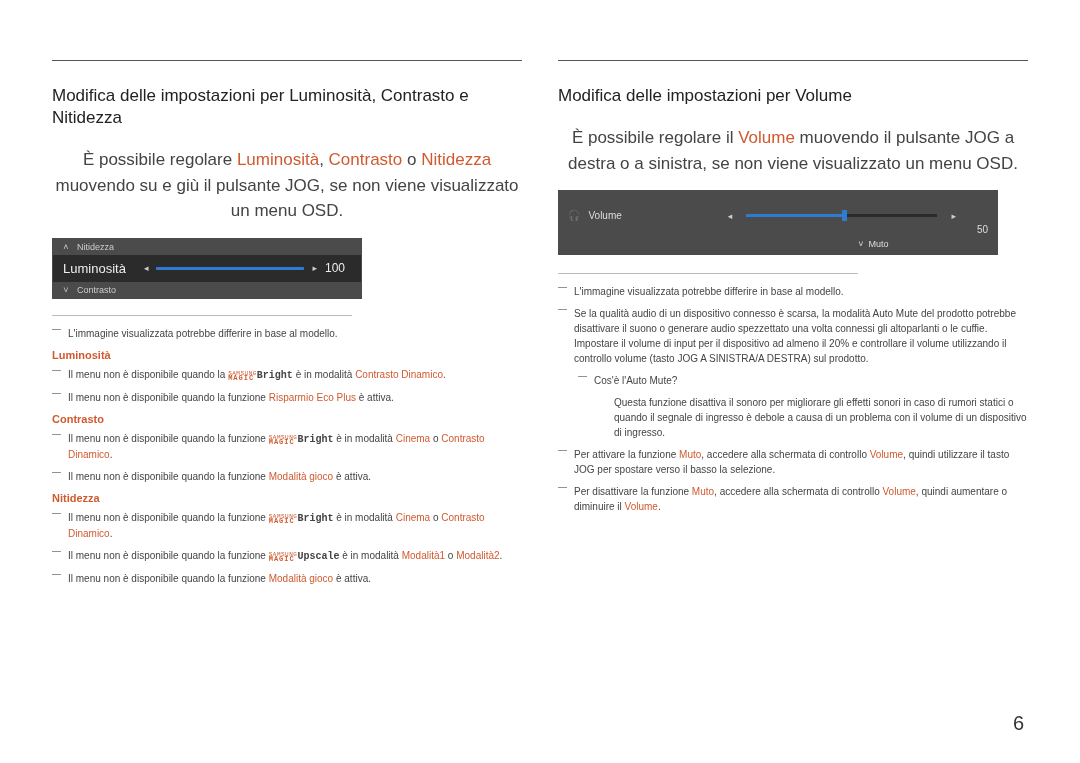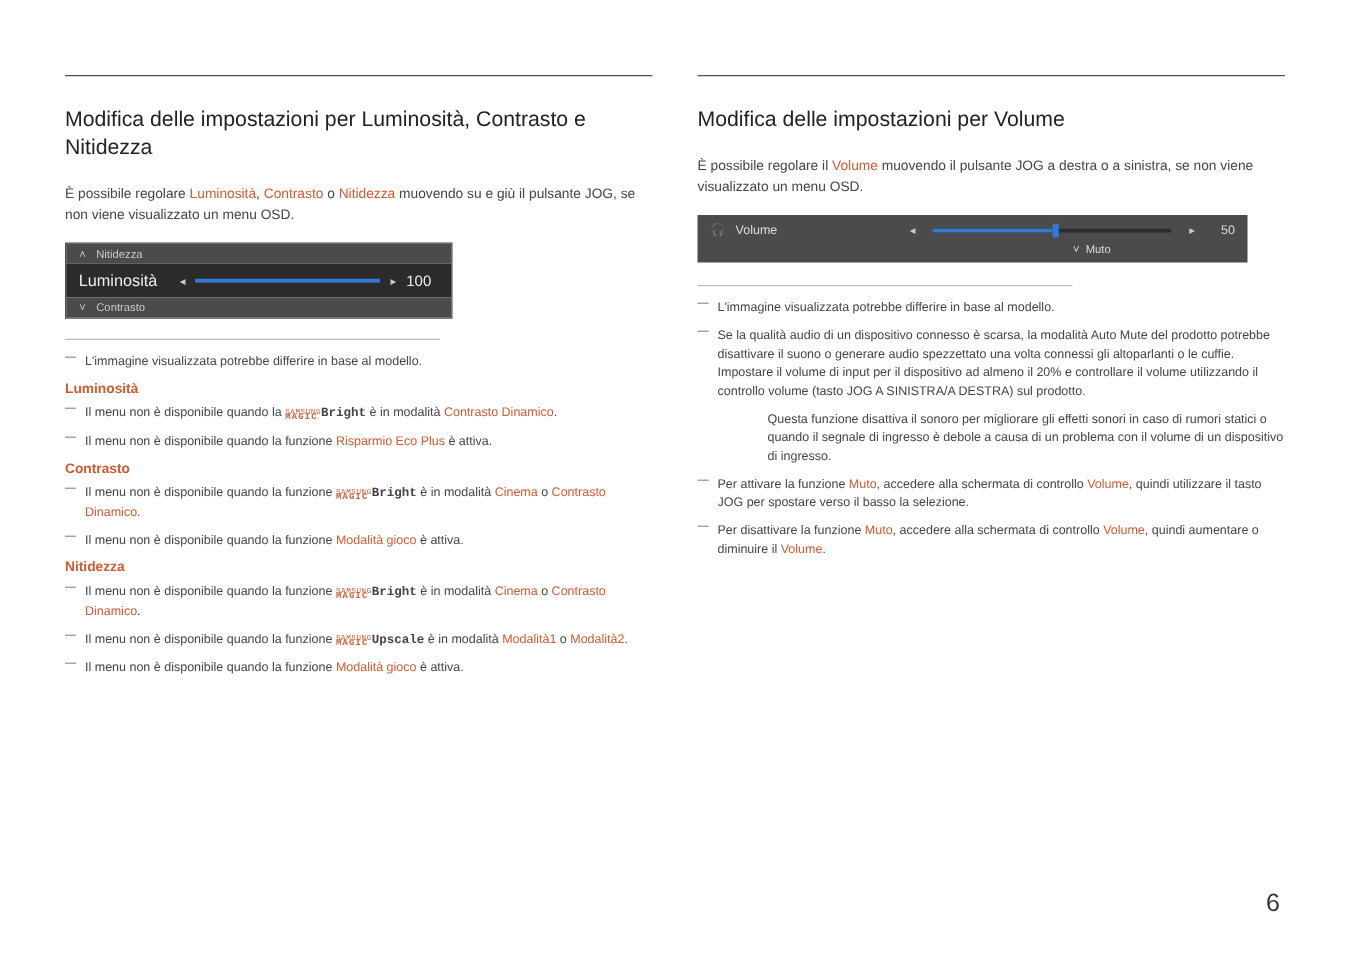--- a/index.html
+++ b/index.html
@@ -26,24 +26,25 @@
     margin-bottom: 24px;
   }
   h2 {
     font-size: 17px;
     font-weight: 400;
     color: #222;
     line-height: 1.3;
     margin-bottom: 18px;
   }
   .body-text {
-    font-size: 11px;
+    font-size: 17px;
     color: #444;
     line-height: 1.5;
     margin-bottom: 14px;
+    text-align: center;
   }
   .kw { color: #d05a2f; }
   .magic {
     display: inline-block;
     line-height: 0.7;
     vertical-align: text-bottom;
     text-align: left;
   }
   .magic .top {
     font-size: 6px;
@@ -137,21 +138,21 @@
     height: 100%;
     background: #2e7bd1;
   }
   .osd-vol-knob {
     position: absolute;
     top: -4px;
     width: 5px;
     height: 11px;
     background: #2e7bd1;
   }
-  .osd-vol-val { width: 24px; text-align: right; }
+  .osd-vol-val { width: 24px; text-align: right; margin-top: 28px; }
   .osd-vol-row2 {
     margin-top: 4px;
     padding-left: 288px;
     font-size: 9px;
   }
   .osd-vol-row2 .chev { display: inline-block; }
 
   hr.thin {
     border: none;
     border-top: 1px solid #bbb;
@@ -283,20 +284,21 @@
       </div>
       <div class="osd-vol-row2">
         <span class="chev">˅</span>
         <span>Muto</span>
       </div>
     </div>
 
     <hr class="thin">
     <div class="note">L'immagine visualizzata potrebbe differire in base al modello.</div>
     <div class="note">Se la qualità audio di un dispositivo connesso è scarsa, la modalità Auto Mute del prodotto potrebbe disattivare il suono o generare audio spezzettato una volta connessi gli altoparlanti o le cuffie. Impostare il volume di input per il dispositivo ad almeno il 20% e controllare il volume utilizzando il controllo volume (tasto JOG A SINISTRA/A DESTRA) sul prodotto.</div>
+    <div class="note nested">Cos'è l'Auto Mute?</div>
     <div class="note nested2" style="padding-left:36px;">
       <span>Questa funzione disattiva il sonoro per migliorare gli effetti sonori in caso di rumori statici o quando il segnale di ingresso è debole a causa di un problema con il volume di un dispositivo di ingresso.</span>
     </div>
     <div class="note">
       <span>Per attivare la funzione </span><span class="kw">Muto</span><span>, accedere alla schermata di controllo </span><span class="kw">Volume</span><span>, quindi utilizzare il tasto JOG per spostare verso il basso la selezione.</span>
     </div>
     <div class="note" style="padding-left:16px;">
       <span>Per disattivare la funzione </span><span class="kw">Muto</span><span>, accedere alla schermata di controllo </span><span class="kw">Volume</span><span>, quindi aumentare o diminuire il </span><span class="kw">Volume</span><span>.</span>
     </div>
   </div>

